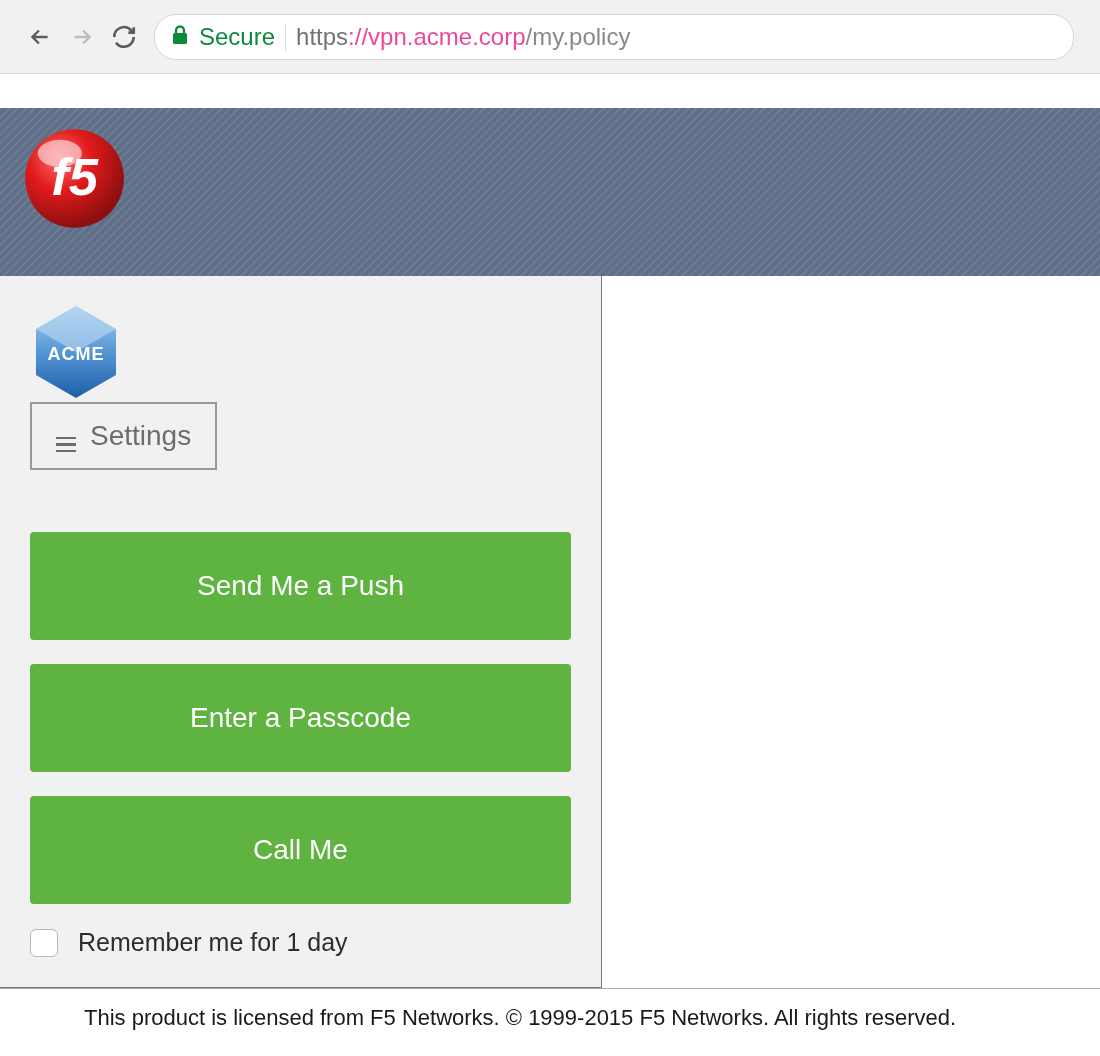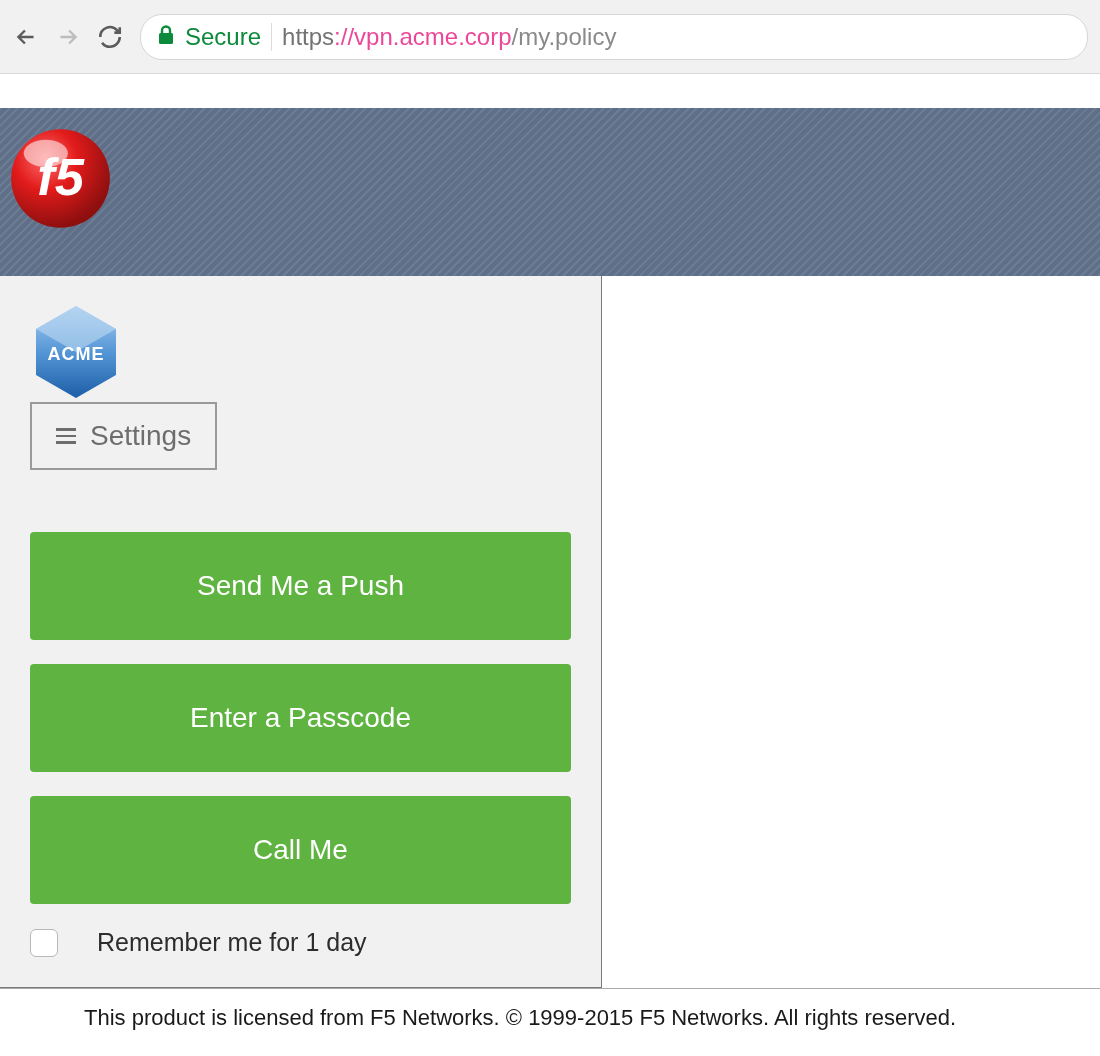--- a/index.html
+++ b/index.html
@@ -1,46 +1,46 @@
 <!DOCTYPE html>
 <html><head>
   <meta charset="utf-8">
   <style>
     * { box-sizing: border-box; margin: 0; padding: 0; }
     body { font-family: -apple-system, BlinkMacSystemFont, "Segoe UI", Helvetica, Arial, sans-serif; background: #fff; width: 1100px; }
     
     
-    .browser-bar { background: #f1f1f1; height: 74px; border-bottom: 1px solid #d8d8d8; display: flex; align-items: center; padding: 0 12px; gap: 16px; }
+    .browser-bar { background: #f1f1f1; height: 74px; border-bottom: 1px solid #d8d8d8; display: flex; align-items: center; padding: 0 26px; gap: 16px; }
     .nav-icons { display: flex; align-items: center; gap: 14px; }
     .nav-arrow { width: 28px; height: 28px; display: flex; align-items: center; justify-content: center; color: #5c5c5c; }
     .nav-arrow.disabled { color: #bdbdbd; }
     .reload-icon { width: 28px; height: 28px; display: flex; align-items: center; justify-content: center; color: #5c5c5c; }
     .url-bar { flex: 1; background: #fff; border: 1px solid #d6d6d6; border-radius: 22px; height: 46px; display: flex; align-items: center; padding: 0 16px; font-size: 24px; gap: 10px; }
     .lock-icon { color: #0a8a3a; }
     .secure-text { color: #0a8a3a; font-weight: 400; padding-right: 10px; border-right: 1px solid #dcdcdc; }
     .url-text { color: #747474; }
     .url-text .scheme { color: #737373; }
     .url-text .host { color: #ec4899; }
     .url-text .path { color: #8a8a8a; }
     
     
-    .banner { height: 170px; background: #6a7a92; background-image: repeating-linear-gradient(135deg, #6c7c94 0px, #6c7c94 2px, #5f6f87 2px, #5f6f87 6px); position: relative; padding: 18px 8px; border-top: 2px solid #fff; }
+    .banner { height: 170px; background: #6a7a92; background-image: repeating-linear-gradient(135deg, #6c7c94 0px, #6c7c94 2px, #5f6f87 2px, #5f6f87 6px); position: relative; padding: 18px 22px; border-top: 2px solid #fff; }
     .f5-logo { width: 105px; height: 105px; position: relative; }
     
     
     .content-area { background: #f1f1f1; width: 602px; border: 1px solid #7a7a7a; border-top: none; border-left: none; min-height: 660px; padding: 26px 30px 30px 30px; }
     .prompt-header { display: flex; justify-content: space-between; align-items: flex-start; margin-bottom: 62px; flex-direction: column; }
     .acme-logo { width: 92px; height: 100px; }
-    .settings-btn { border: 2px solid #9a9a9a; background: transparent; padding: 16px 24px; font-size: 28px; color: #6d6d6d; display: flex; align-items: center; gap: 14px; cursor: pointer; }
+    .settings-btn { border: 2px solid #9a9a9a; background: transparent; padding: 16px 24px; font-size: 28px; color: #6d6d6d; display: flex; align-items: flex-end; gap: 14px; cursor: pointer; }
     .hamburger { display: inline-flex; flex-direction: column; gap: 4px; }
     .hamburger span { width: 20px; height: 2.5px; background: #6d6d6d; display: block; }
     
     .auth-btn { display: block; width: 100%; background: #5fb341; color: #fff; border: none; border-radius: 4px; font-size: 28px; font-weight: 500; padding: 38px 0; text-align: center; margin-bottom: 24px; cursor: pointer; }
     
-    .remember-row { display: flex; align-items: center; gap: 39px; margin-top: 8px; }
+    .remember-row { display: flex; align-items: center; gap: 20px; margin-top: 8px; }
     .remember-check { width: 28px; height: 28px; border: 1.5px solid #b8b8b8; border-radius: 6px; background: #fff; appearance: none; cursor: pointer; }
     .remember-label { font-size: 25px; color: #2d2d2d; }
     
     
     .footer-line { border-top: 1px solid #aaa; margin-top: 0; }
     .footer-text { font-size: 22px; color: #1a1a1a; padding: 16px 4px 16px 84px; font-family: Helvetica, Arial, sans-serif; }
   </style>
 </head>
 <body>
 

